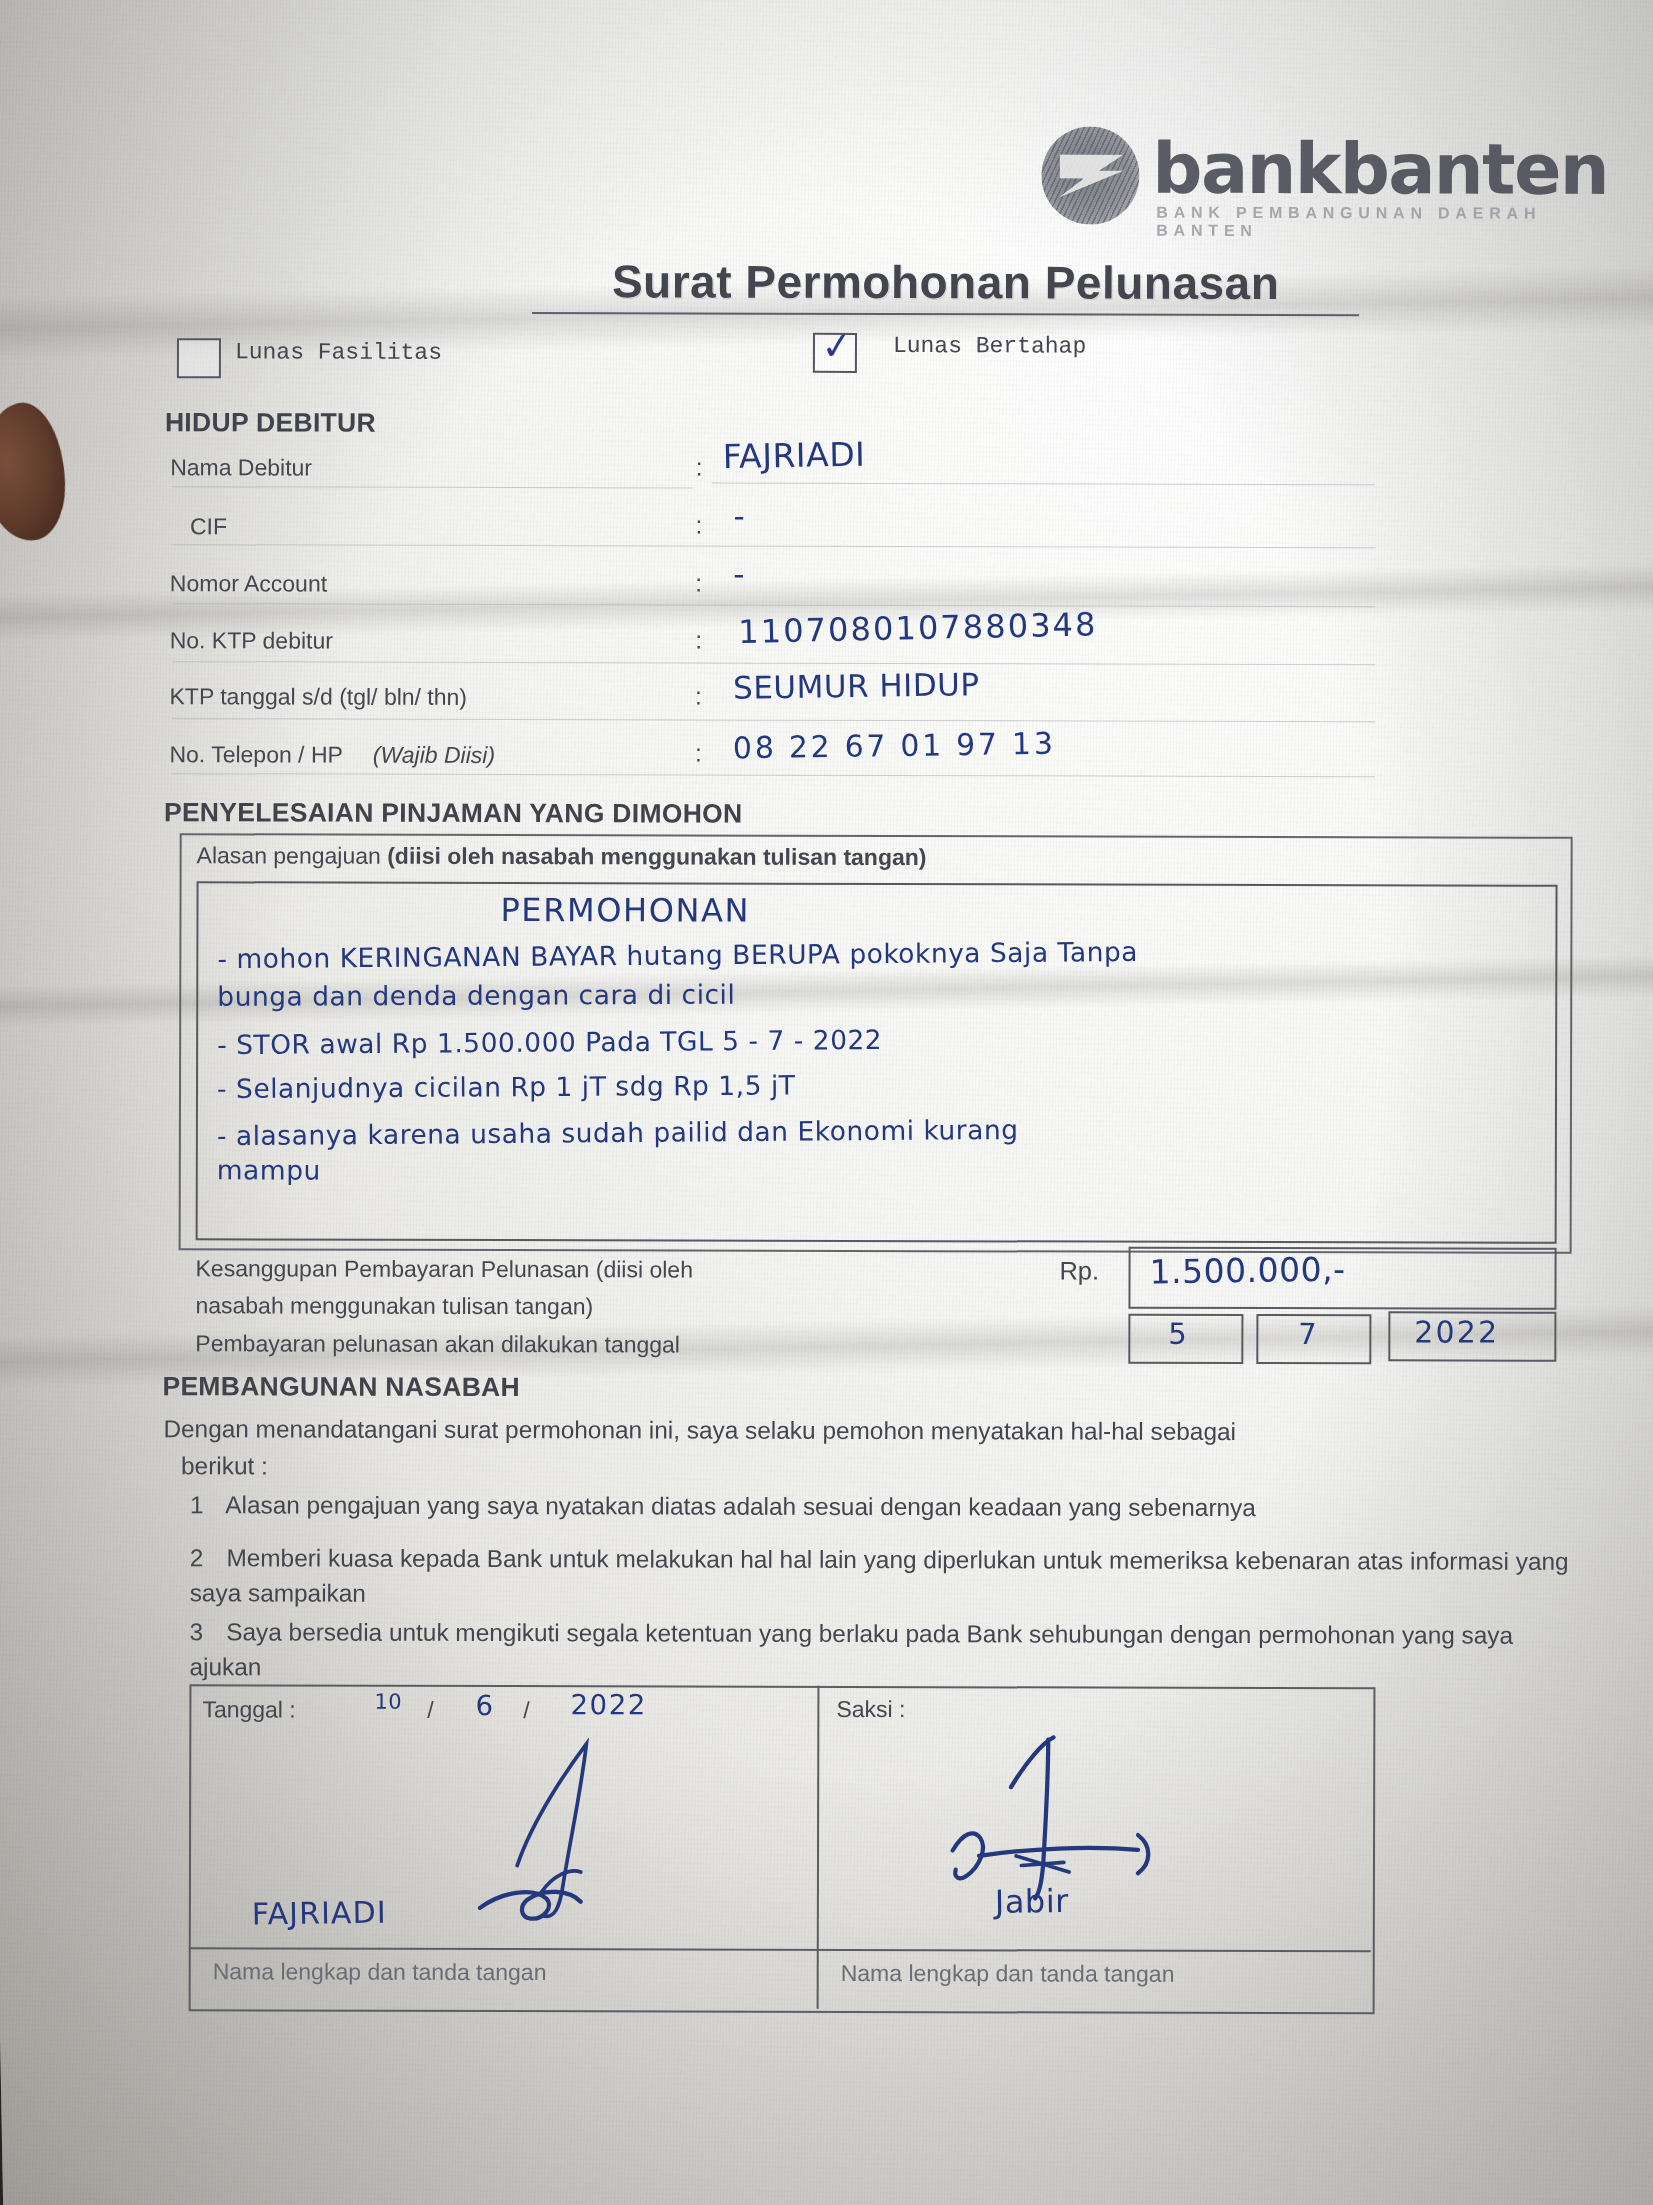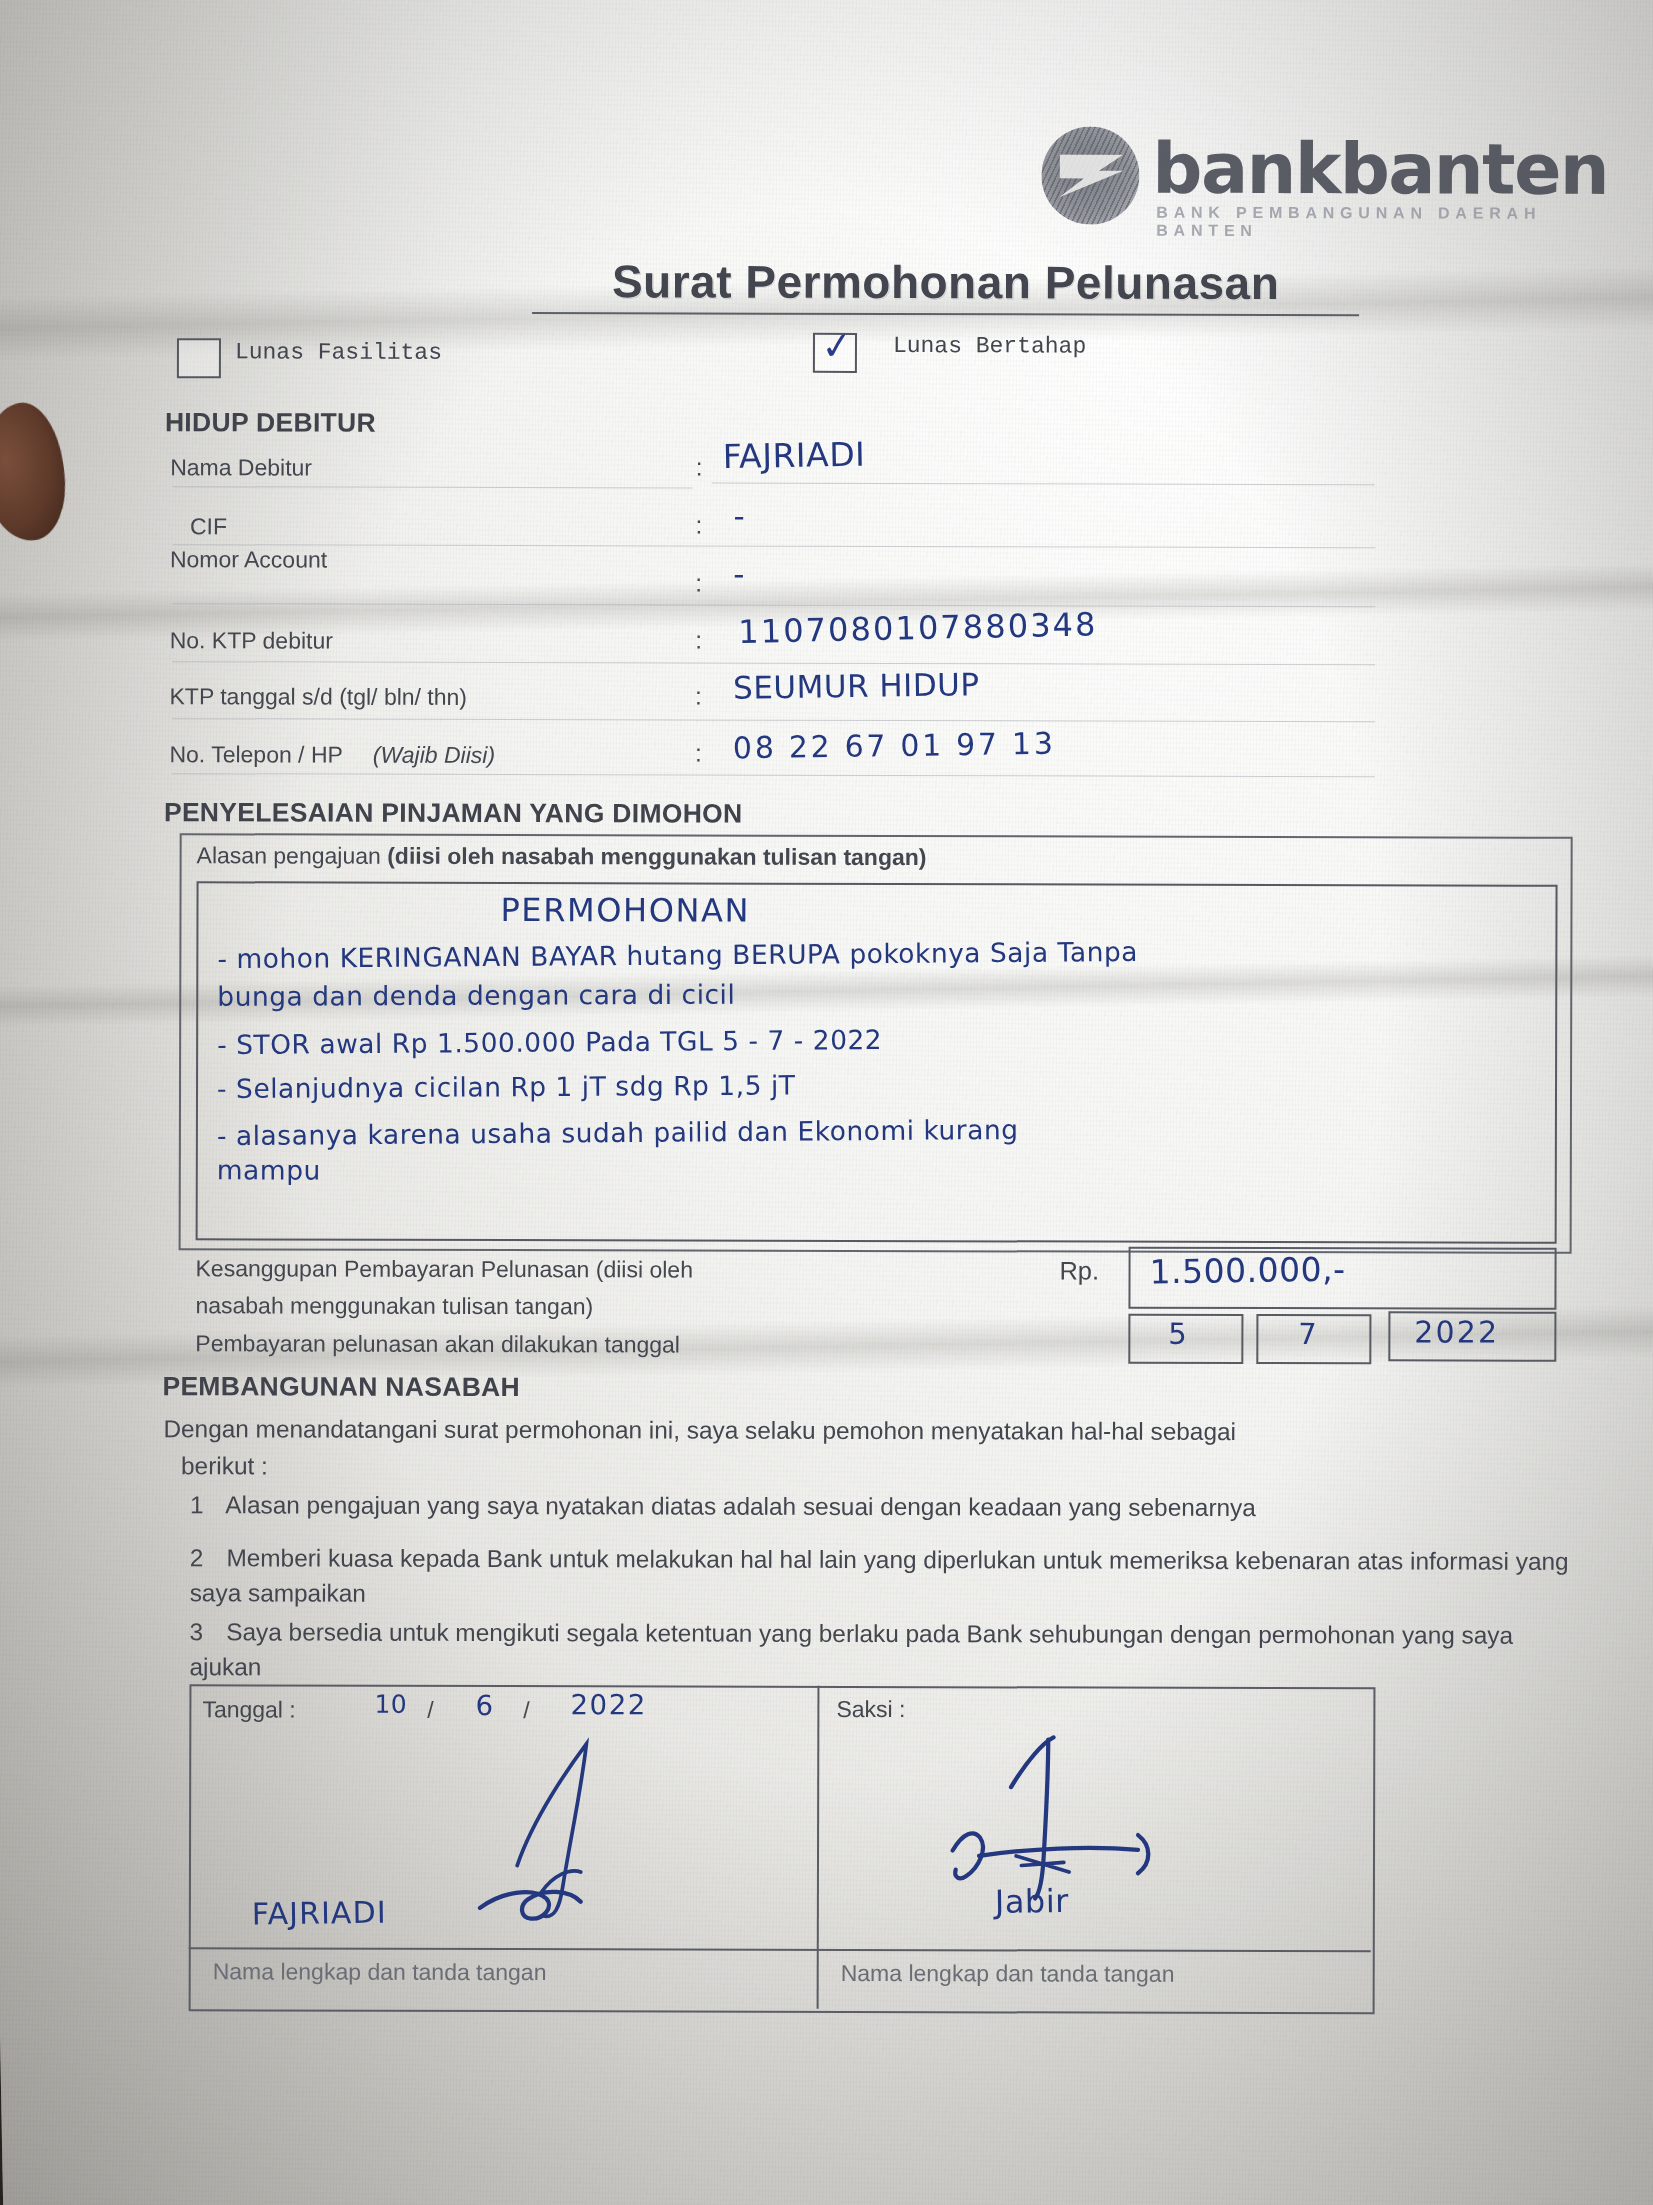--- a/index.html
+++ b/index.html
@@ -240,21 +240,21 @@
     <div class="pr colon" style="left:535px;top:390px;">:</div>
     <div class="baseline" style="left:11.7px;top:424px;width:520px;"></div>
     <div class="hw" style="left:562px;top:372px;font-size:33px;transform:rotate(-1.2deg);">FAJRIADI</div>
     <div class="baseline" style="left:551px;top:419px;width:663px;"></div>
 
     <div class="pr lbl" style="left:9.5px;top:451px;margin-left:20px;">CIF</div>
     <div class="pr colon" style="left:535px;top:448px;">:</div>
     <div class="hw" style="left:573px;top:434px;font-size:31px;">-</div>
     <div class="baseline" style="left:11.7px;top:482px;width:1203px;"></div>
 
-    <div class="pr lbl" style="left:9.5px;top:484px;">Nomor Account</div>
+    <div class="pr lbl" style="left:9.5px;top:508px;">Nomor Account</div>
     <div class="pr colon" style="left:535px;top:506px;">:</div>
     <div class="hw" style="left:573px;top:492px;font-size:31px;">-</div>
     <div class="baseline" style="left:11.7px;top:541px;width:1203px;"></div>
 
     <div class="pr lbl" style="left:9.5px;top:565px;">No. KTP  debitur</div>
     <div class="pr colon" style="left:535px;top:563px;">:</div>
     <div class="hw" style="left:578px;top:545px;font-size:32px;transform:rotate(-1.4deg);letter-spacing:2.1px;">1107080107880348</div>
     <div class="baseline" style="left:11.7px;top:599px;width:1203px;"></div>
 
     <div class="pr lbl" style="left:9.5px;top:621px;">KTP tanggal s/d (tgl/ bln/ thn)</div>
@@ -330,21 +330,21 @@
       <span>Saya bersedia untuk mengikuti segala ketentuan yang berlaku pada Bank sehubungan dengan permohonan yang saya ajukan</span>
     </div>
 
     <div class="pr" id="sigtable" style="left:32px;top:1622px;width:1182px;height:323px;"></div>
     <div class="pr" id="sigsplit" style="left:660px;top:1622px;height:323px;"></div>
     <div class="pr" id="sigfootline" style="left:32px;top:1885px;width:1182px;"></div>
 
     <div class="pr lbl" style="left:45px;top:1634px;font-size:23px;">
       <span>Tanggal :</span>
     </div>
-    <div class="hw" style="left:217px;top:1627px;font-size:25px;">10</div>
+    <div class="hw" style="left:217px;top:1627px;font-size:21px;">10</div>
     <div class="pr lbl" style="left:270px;top:1634px;">/</div>
     <div class="hw" style="left:318px;top:1626px;font-size:27.6px;">6</div>
     <div class="pr lbl" style="left:366px;top:1634px;">/</div>
     <div class="hw" style="left:413px;top:1625px;font-size:27.6px;letter-spacing:1.6px;">2022</div>
 
     <div class="pr lbl" style="left:679px;top:1632px;font-size:23px;">Saksi :</div>
 
     <svg class="pr" style="left:254px;top:1670px;" width="329" height="212" viewBox="0 0 620 400">
       <path d="M200 250 C230 160 300 60 330 20 C320 110 300 200 286 290 C280 330 270 350 250 345" stroke="#23387e" stroke-width="7" fill="none" stroke-linecap="round"></path>
       <path d="M130 330 C170 300 230 290 255 312 C270 328 250 352 226 350 C206 348 204 326 220 314 C250 292 300 296 320 318" stroke="#23387e" stroke-width="8" fill="none" stroke-linecap="round"></path>

